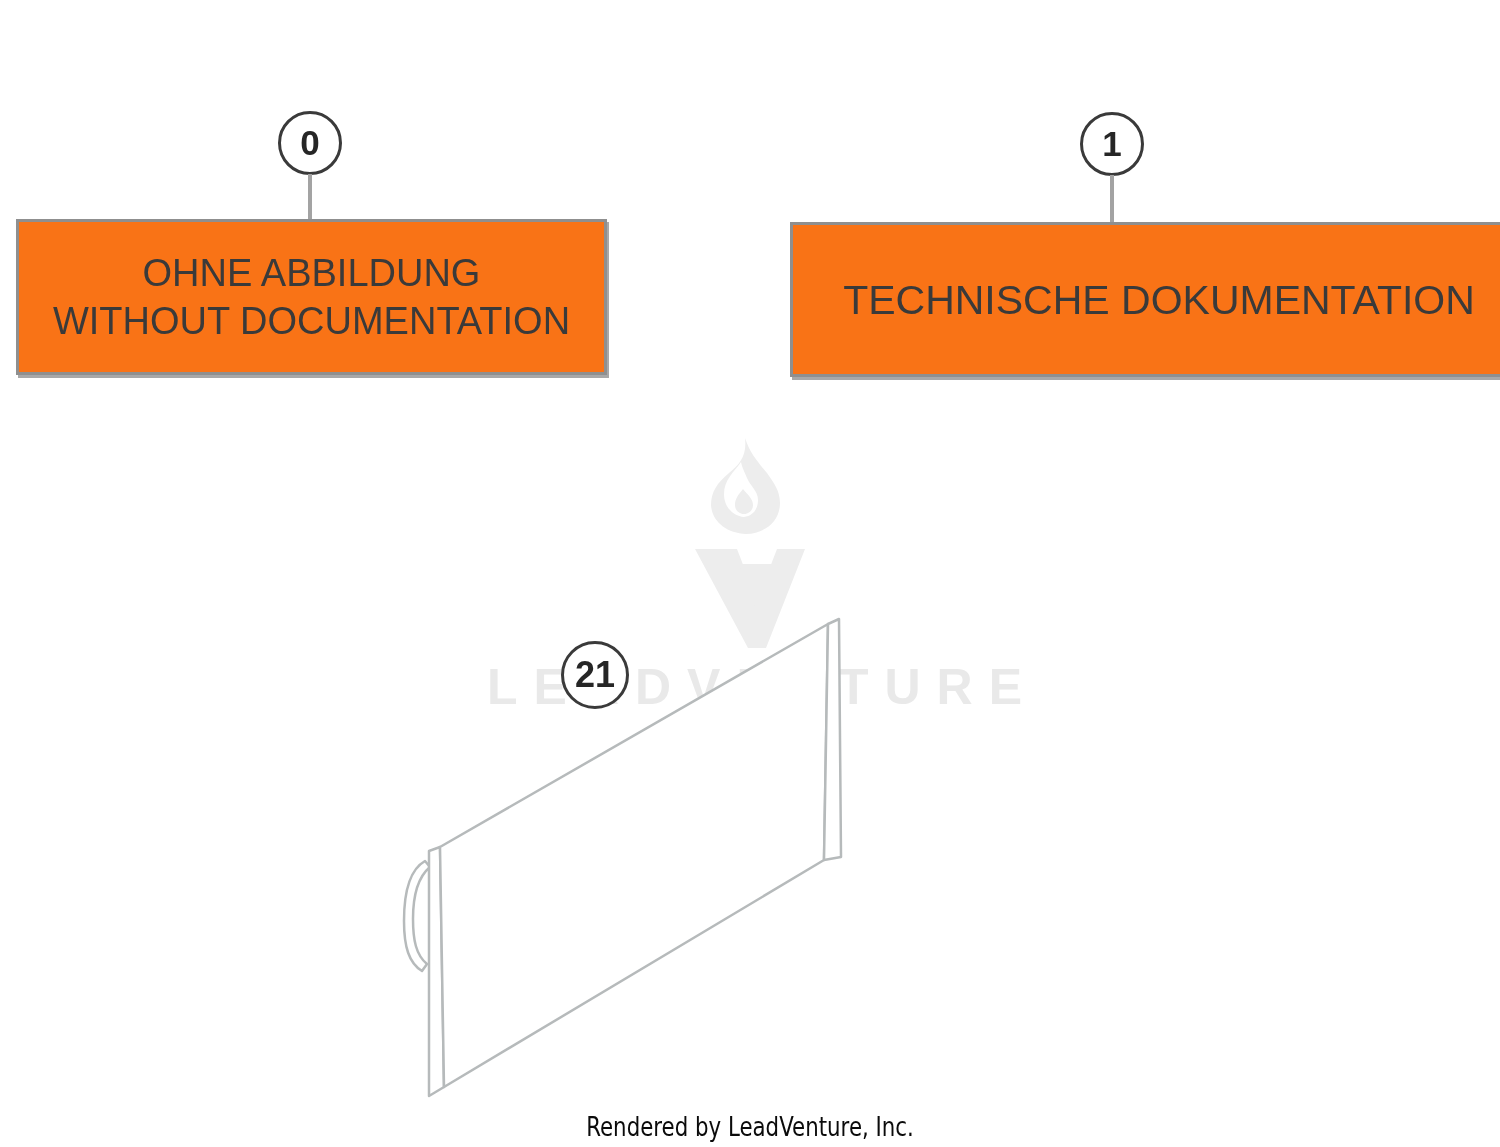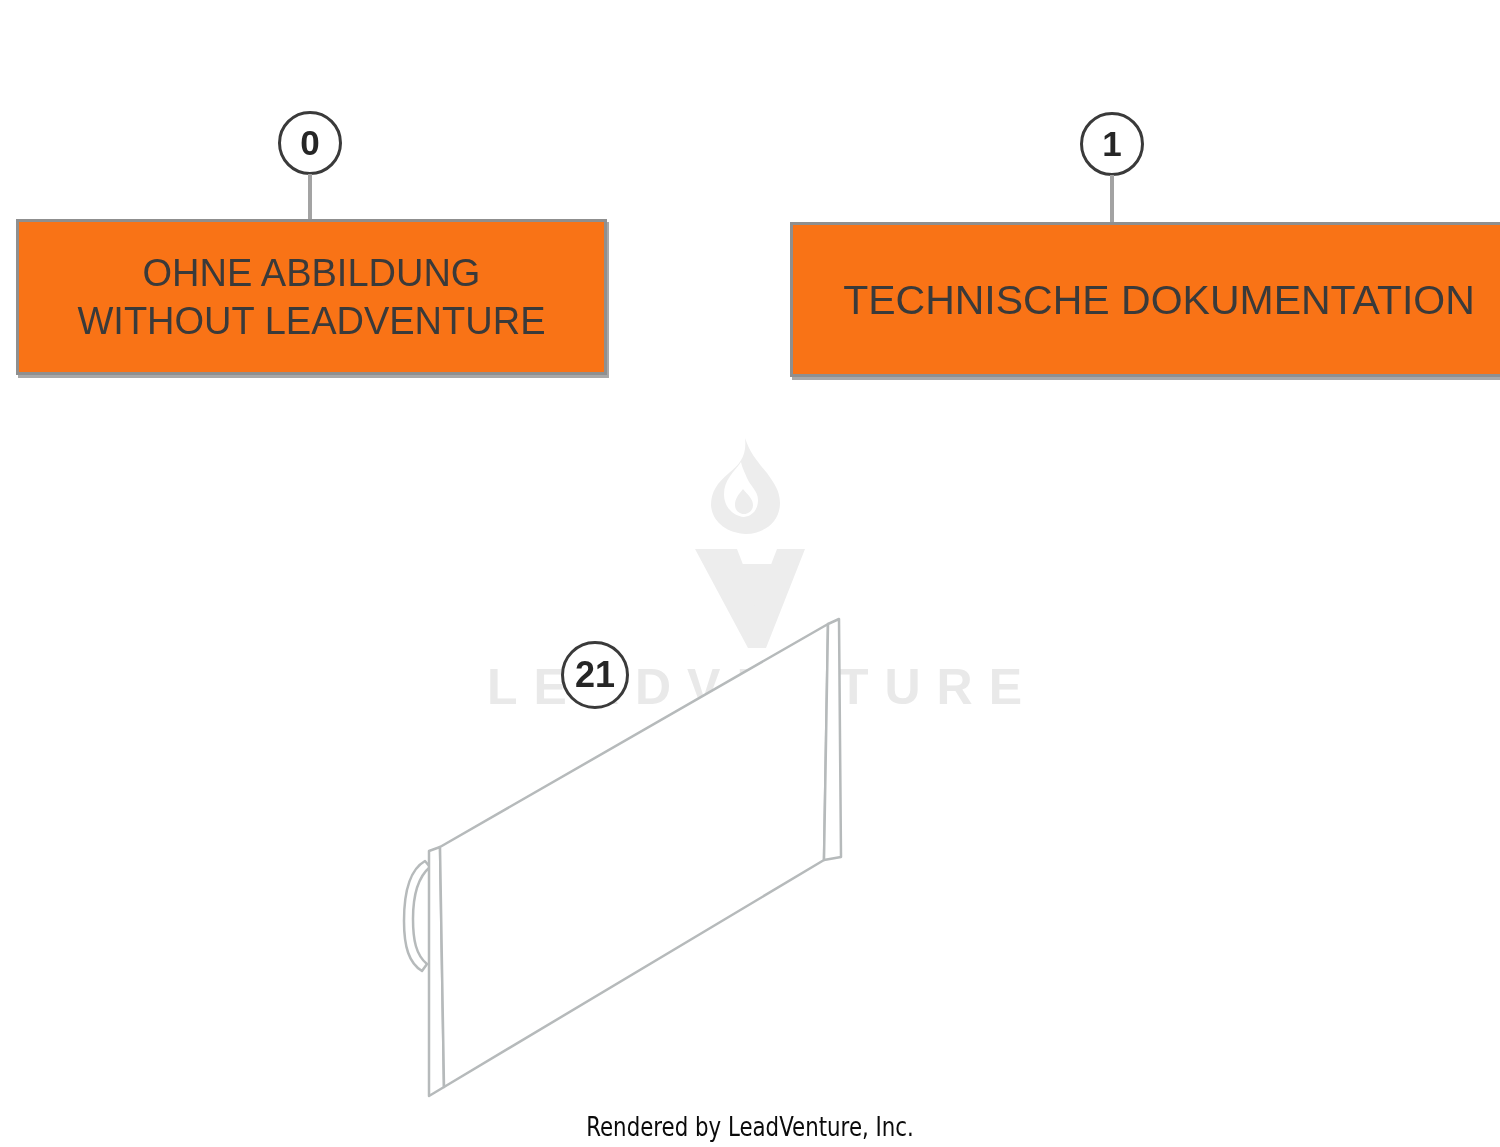--- a/index.html
+++ b/index.html
@@ -133,21 +133,21 @@
   <div class="callout big" style="left:561px;top:641px;">
     <span>21</span>
   </div>
 
   <div class="callout small" style="left:278px;top:111px;">
     <span>0</span>
   </div>
   <div class="connector" style="left:308px;top:174px;height:47px;"></div>
   <div class="legend-box box-0">
     <span class="ln">OHNE ABBILDUNG</span>
-    <span class="ln">WITHOUT LEADVENTURE</span>
+    <span class="ln">WITHOUT DOCUMENTATION</span>
   </div>
 
   <div class="callout small" style="left:1080px;top:112px;">
     <span>1</span>
   </div>
   <div class="connector" style="left:1110px;top:175px;height:47px;"></div>
   <div class="legend-box box-1">
     <span class="ln">TECHNISCHE DOKUMENTATION</span>
   </div>
 

